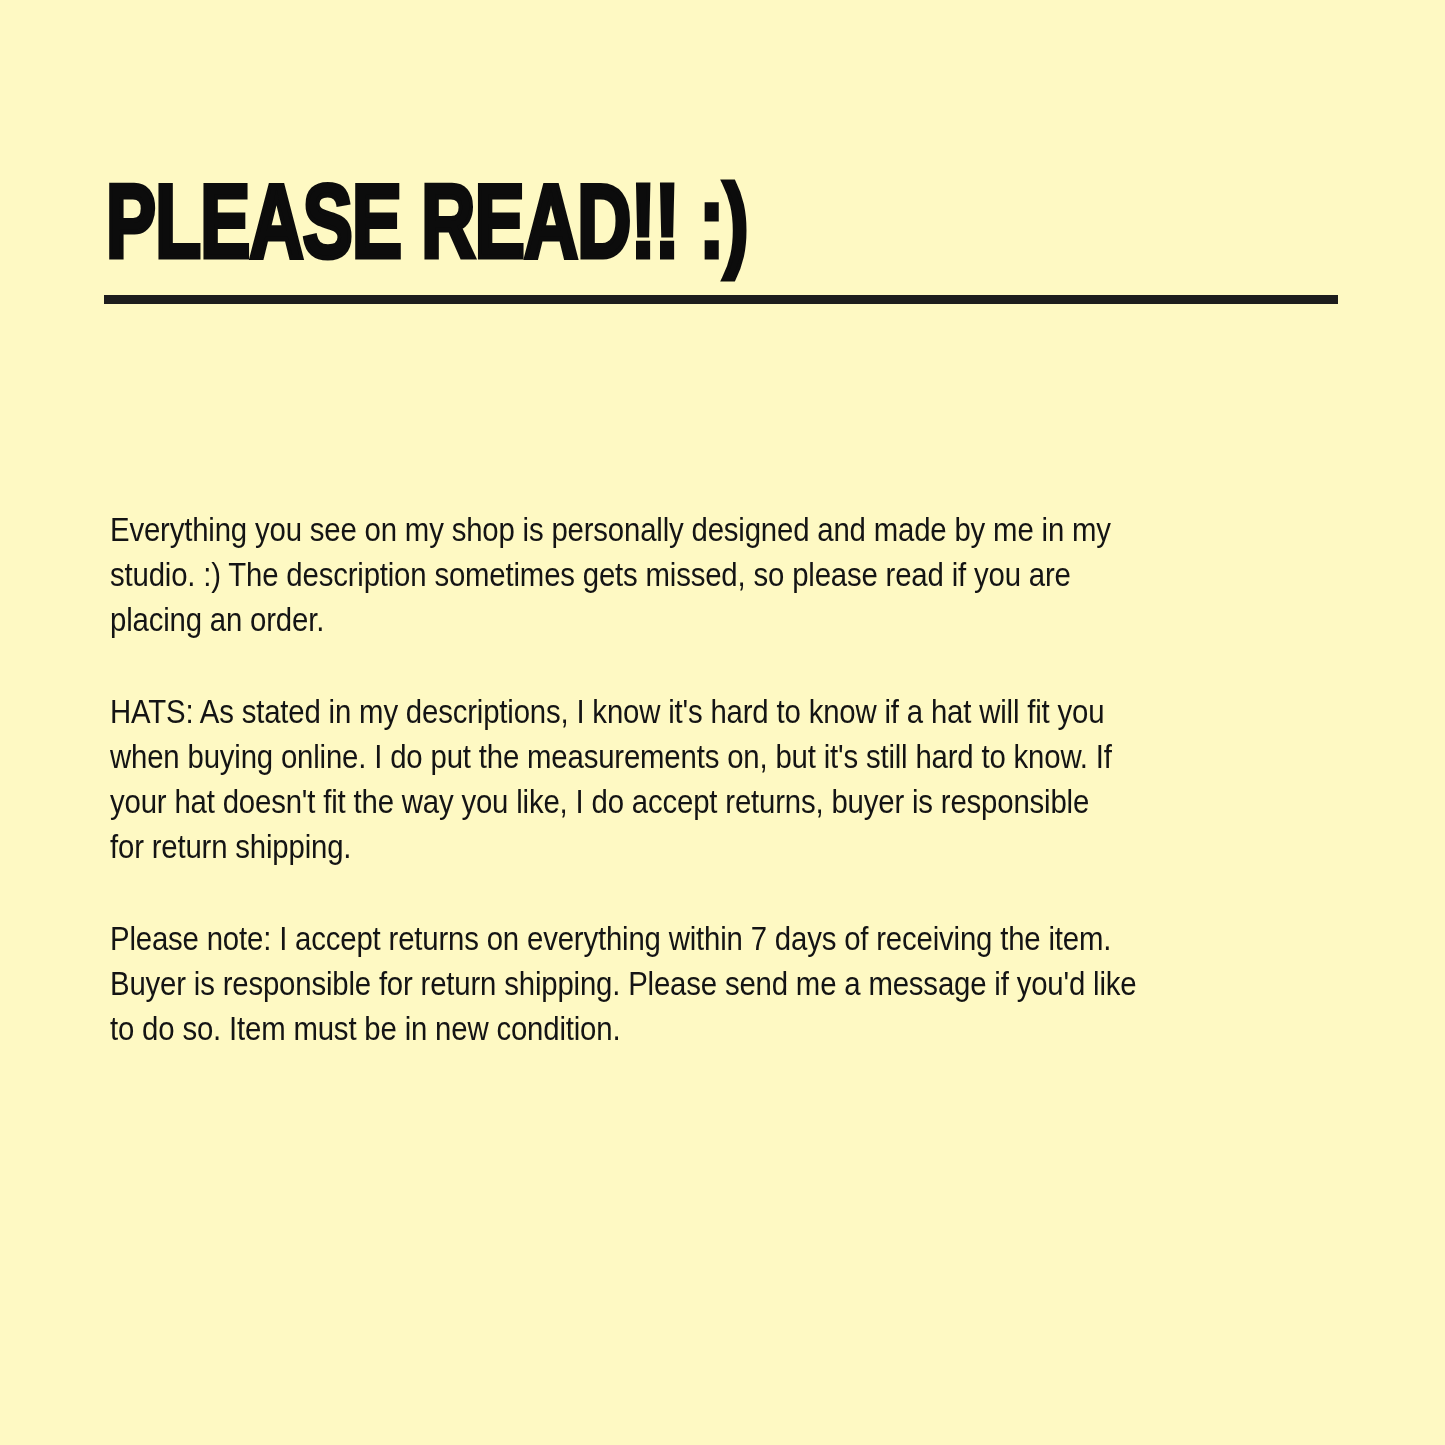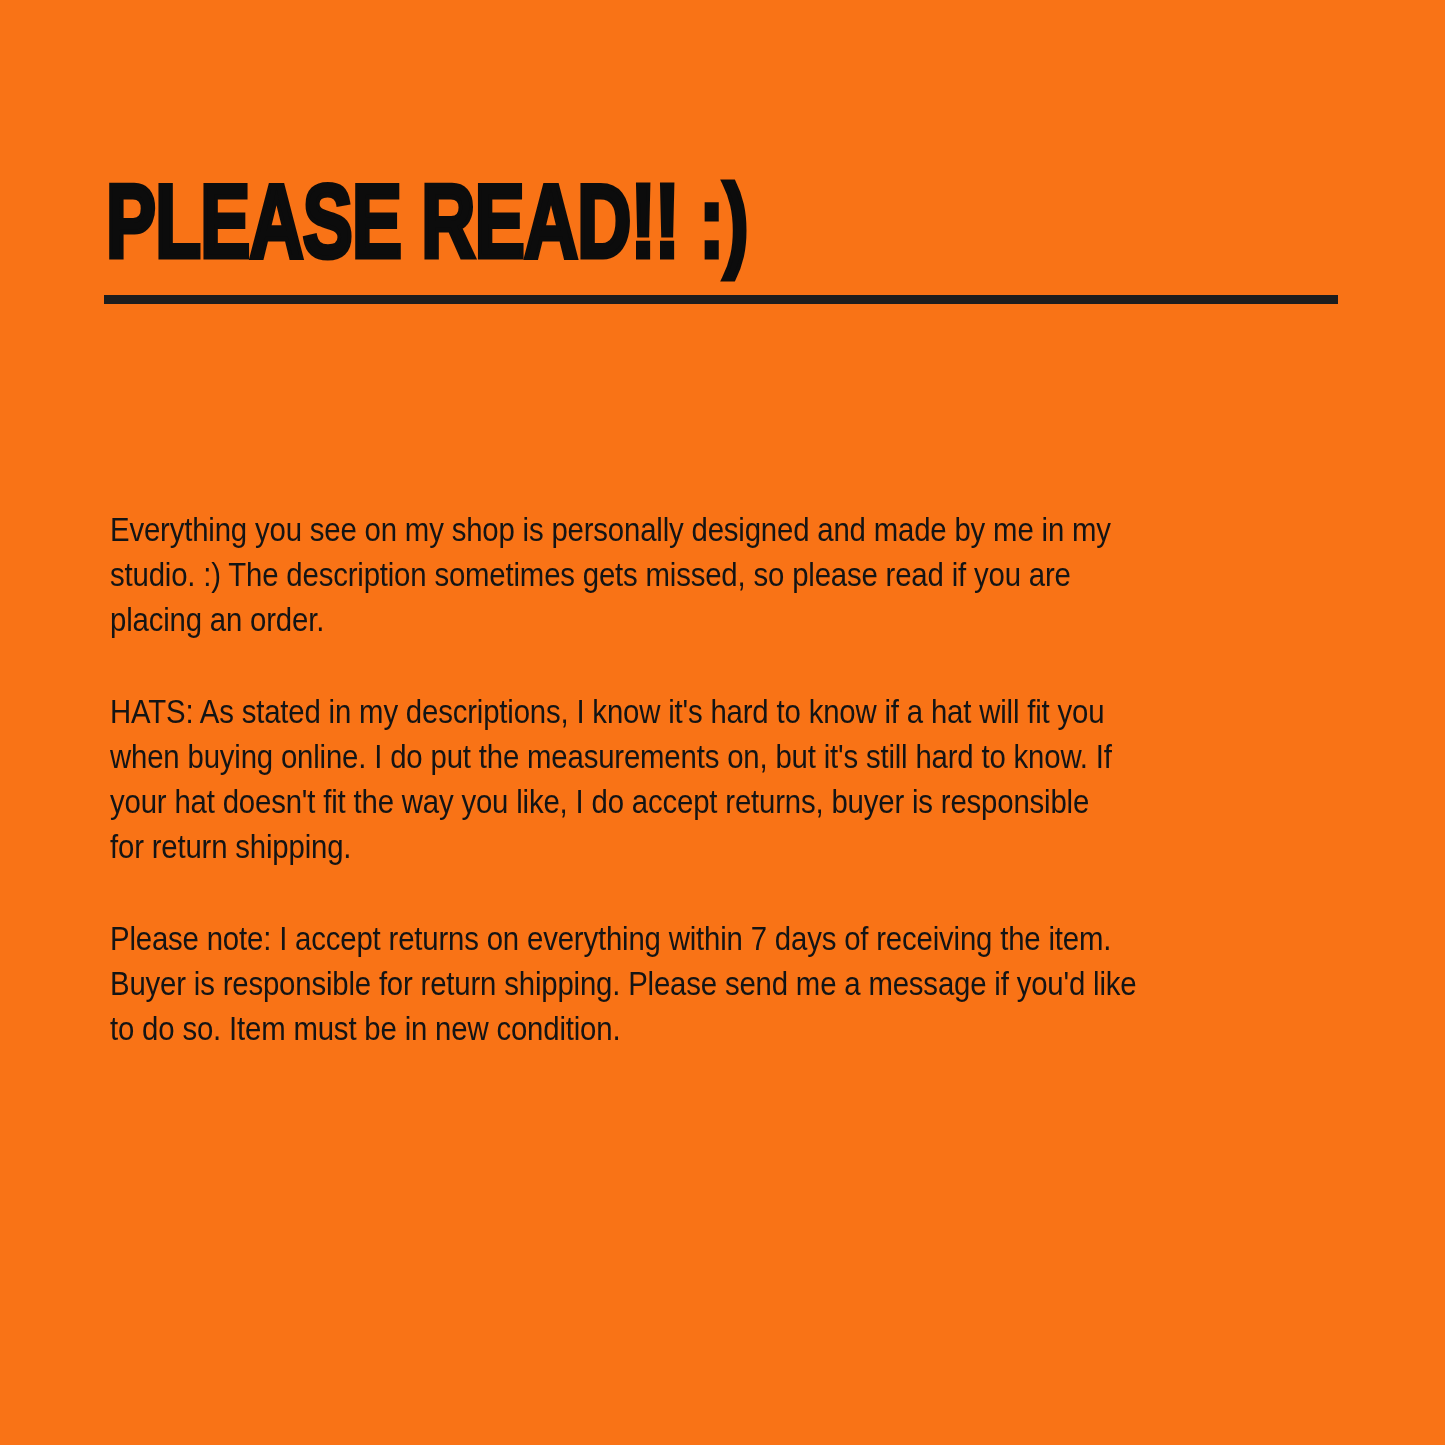--- a/index.html
+++ b/index.html
@@ -5,21 +5,21 @@
   * { margin: 0; padding: 0; box-sizing: border-box; }
 
   html, body {
     background: #ffffff;
   }
 
   .page {
     position: relative;
     width: 1445px;
     height: 1445px;
-    background: #f97316;
+    background: #fef9c3;
     overflow: hidden;
     font-family: "Liberation Sans", "DejaVu Sans", sans-serif;
   }
 
   .heading {
     position: absolute;
     left: 106px;
     top: 169px;
     font-family: "Liberation Sans", "DejaVu Sans", sans-serif;
     font-weight: 900;

